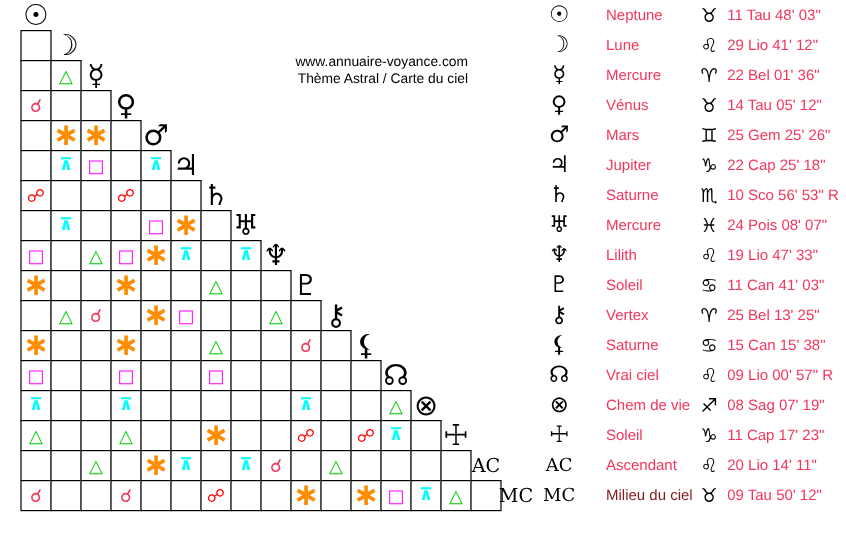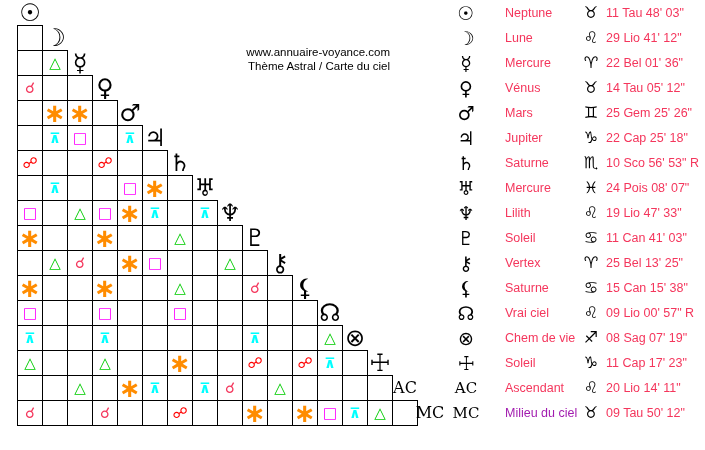--- a/index.html
+++ b/index.html
@@ -413,18 +413,18 @@
         <span class="lg-pos" style="color: rgb(244, 54, 92);">11 Cap 17' 23"</span>
       </div>
       <div class="legend-row" style="top: 375px;">
         <span class="lg-glyph lg-glyph-text">AC</span>
         <span class="lg-name" style="color: rgb(244, 54, 92);">Ascendant</span>
         <span class="lg-sign">♌</span>
         <span class="lg-pos" style="color: rgb(244, 54, 92);">20 Lio 14' 11"</span>
       </div>
       <div class="legend-row" style="top: 400px;">
         <span class="lg-glyph lg-glyph-text">MC</span>
-        <span class="lg-name" style="color: #a21caf;">Milieu du ciel</span>
+        <span class="lg-name" style="color: #7f1d1d;">Milieu du ciel</span>
         <span class="lg-sign">♉</span>
         <span class="lg-pos" style="color: rgb(244, 54, 92);">09 Tau 50' 12"</span>
       </div>
     </div>
 </div>
 
 </body></html>

